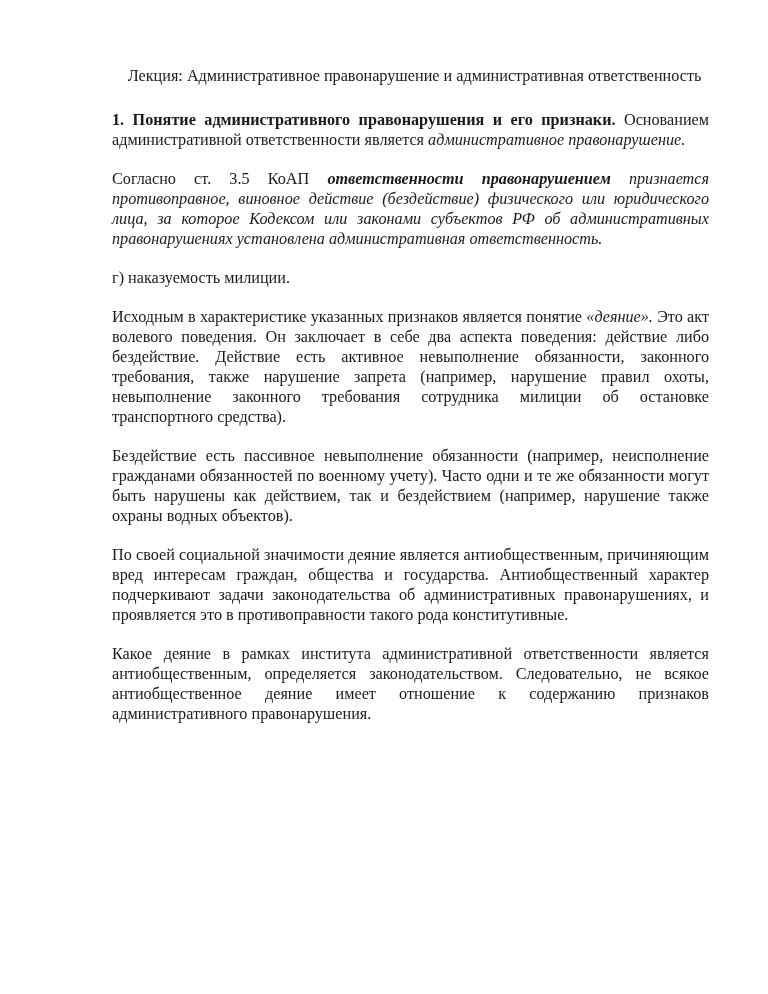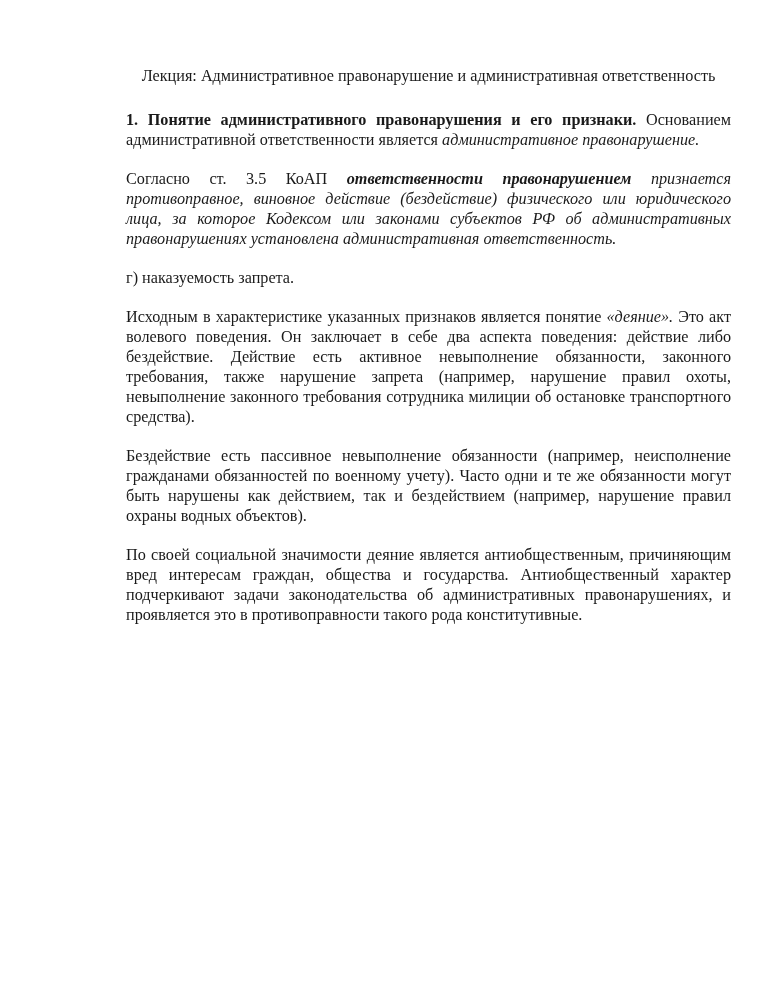--- a/index.html
+++ b/index.html
@@ -10,35 +10,35 @@
   body {
     width: 768px;
     height: 994px;
     overflow: hidden;
     position: relative;
     font-family: "Liberation Serif", "DejaVu Serif", serif;
     color: #1a1a1a;
   }
   .page {
     position: absolute;
-    left: 126px;
+    left: 112px;
     top: 66px;
     width: 605px;
     font-size: 16.2px;
     line-height: 20px;
   }
   .title {
     text-align: center;
     margin: 0 0 24px 0;
     font-size: 16.2px;
     line-height: 20px;
     font-weight: normal;
   }
   p {
-    margin: 0 0 19px 0;
+    margin: 0 8px 19px 0;
     text-align: justify;
   }
   b { font-weight: bold; }
   i { font-style: italic; }
 </style>
 </head>
 <body>
 
 <div class="page">
 
@@ -46,24 +46,25 @@
 
   <p>
     <b>1. Понятие административного правонарушения и его признаки.</b><span> Основанием административной ответственности является </span><i>административное правонарушение.</i>
   </p>
 
   <p>
     <span>Согласно ст. 3.5 КоАП  </span><b><i>ответственности правонарушением</i></b><i> признается противоправное, виновное действие (бездействие) физического или юридического лица, за которое Кодексом или законами субъектов РФ об административных правонарушениях установлена административная ответственность.</i>
   </p>
 
 
-  <p>г) наказуемость запрета.</p>
+  <p>г) наказуемость милиции.</p>
 
   <p>
     <span>Исходным в характеристике указанных признаков является понятие </span><i>«деяние».</i><span> Это акт волевого поведения. Он заключает в себе два аспекта поведения: действие либо бездействие. Действие есть активное невыполнение обязанности, законного требования, также нарушение запрета (например, нарушение правил охоты, невыполнение законного требования сотрудника милиции об остановке транспортного средства).</span>
   </p>
 
-  <p>Бездействие есть пассивное невыполнение обязанности (например, неисполнение гражданами обязанностей по военному учету). Часто одни и те же обязанности могут быть нарушены как действием, так и бездействием (например, нарушение правил охраны водных объектов).</p>
+  <p>Бездействие есть пассивное невыполнение обязанности (например, неисполнение гражданами обязанностей по военному учету). Часто одни и те же обязанности могут быть нарушены как действием, так и бездействием (например, нарушение также охраны водных объектов).</p>
 
   <p>По своей социальной значимости деяние является антиобщественным, причиняющим вред интересам граждан, общества и государства. Антиобщественный характер подчеркивают задачи законодательства об административных правонарушениях, и проявляется это в противоправности такого рода конститутивные.</p>
 
+  <p>Какое деяние в рамках института административной ответственности является антиобщественным, определяется законодательством. Следовательно, не всякое антиобщественное деяние имеет отношение к содержанию признаков административного правонарушения.</p>
 
 </div>
 
 </body></html>

